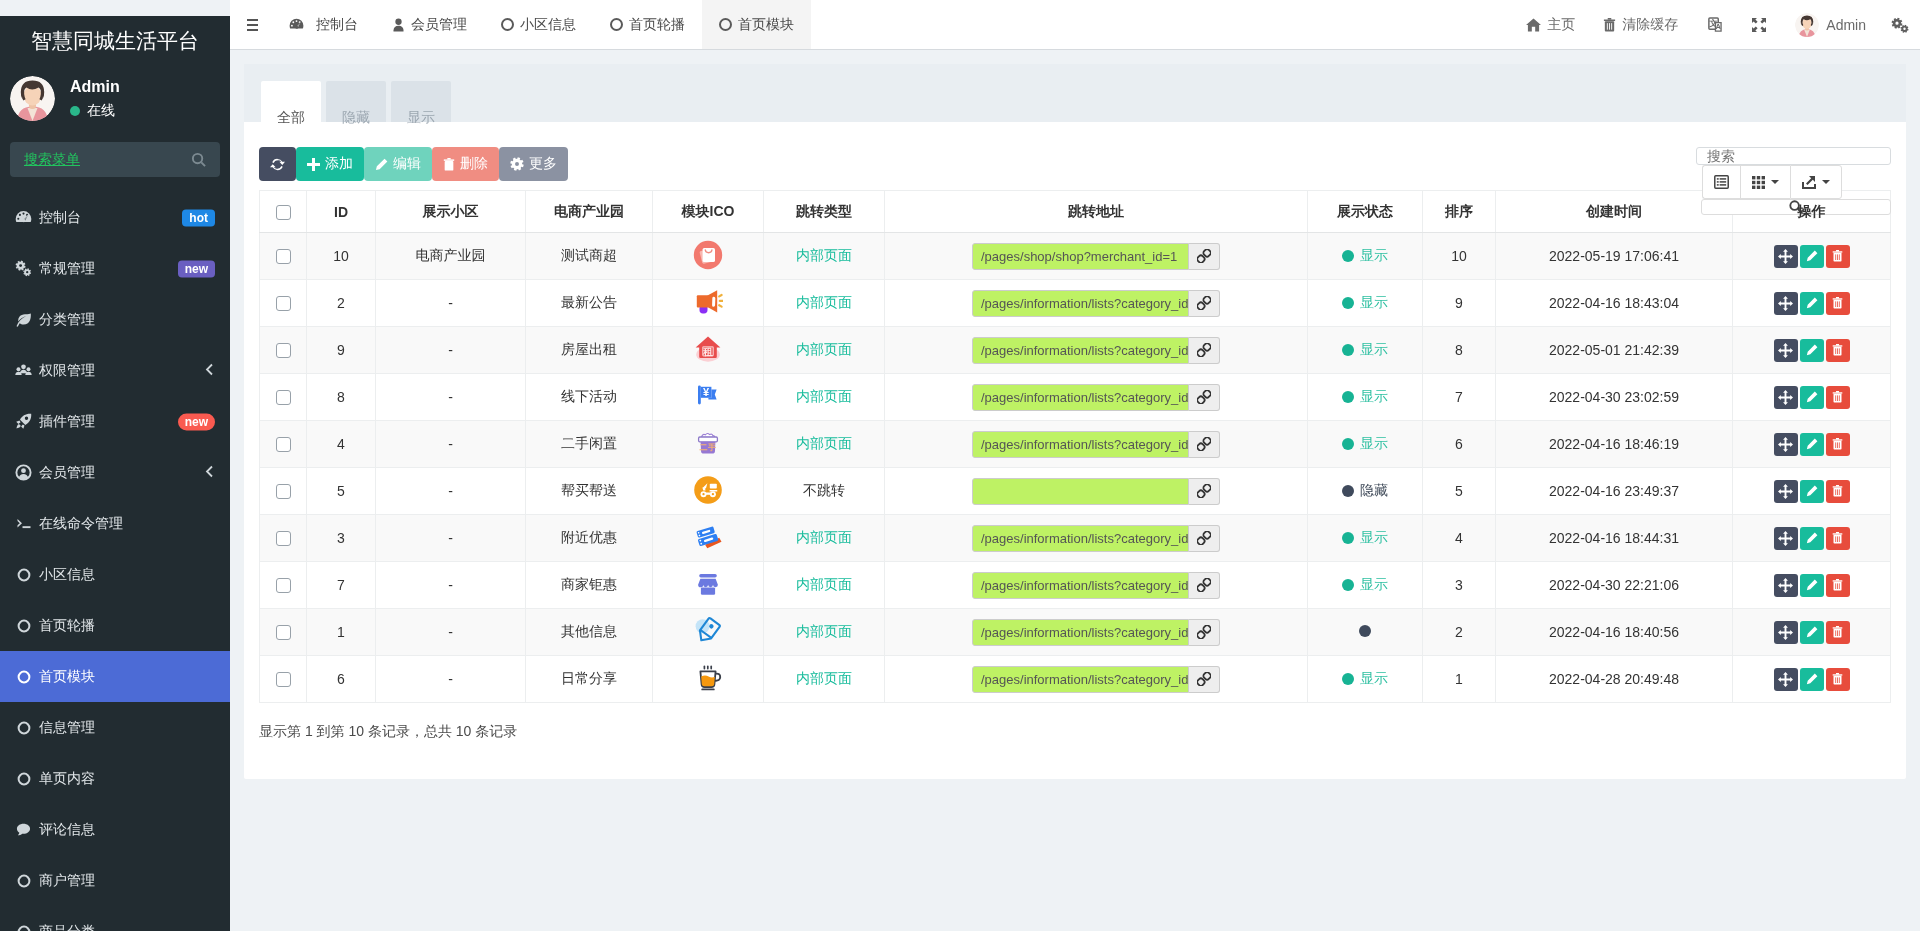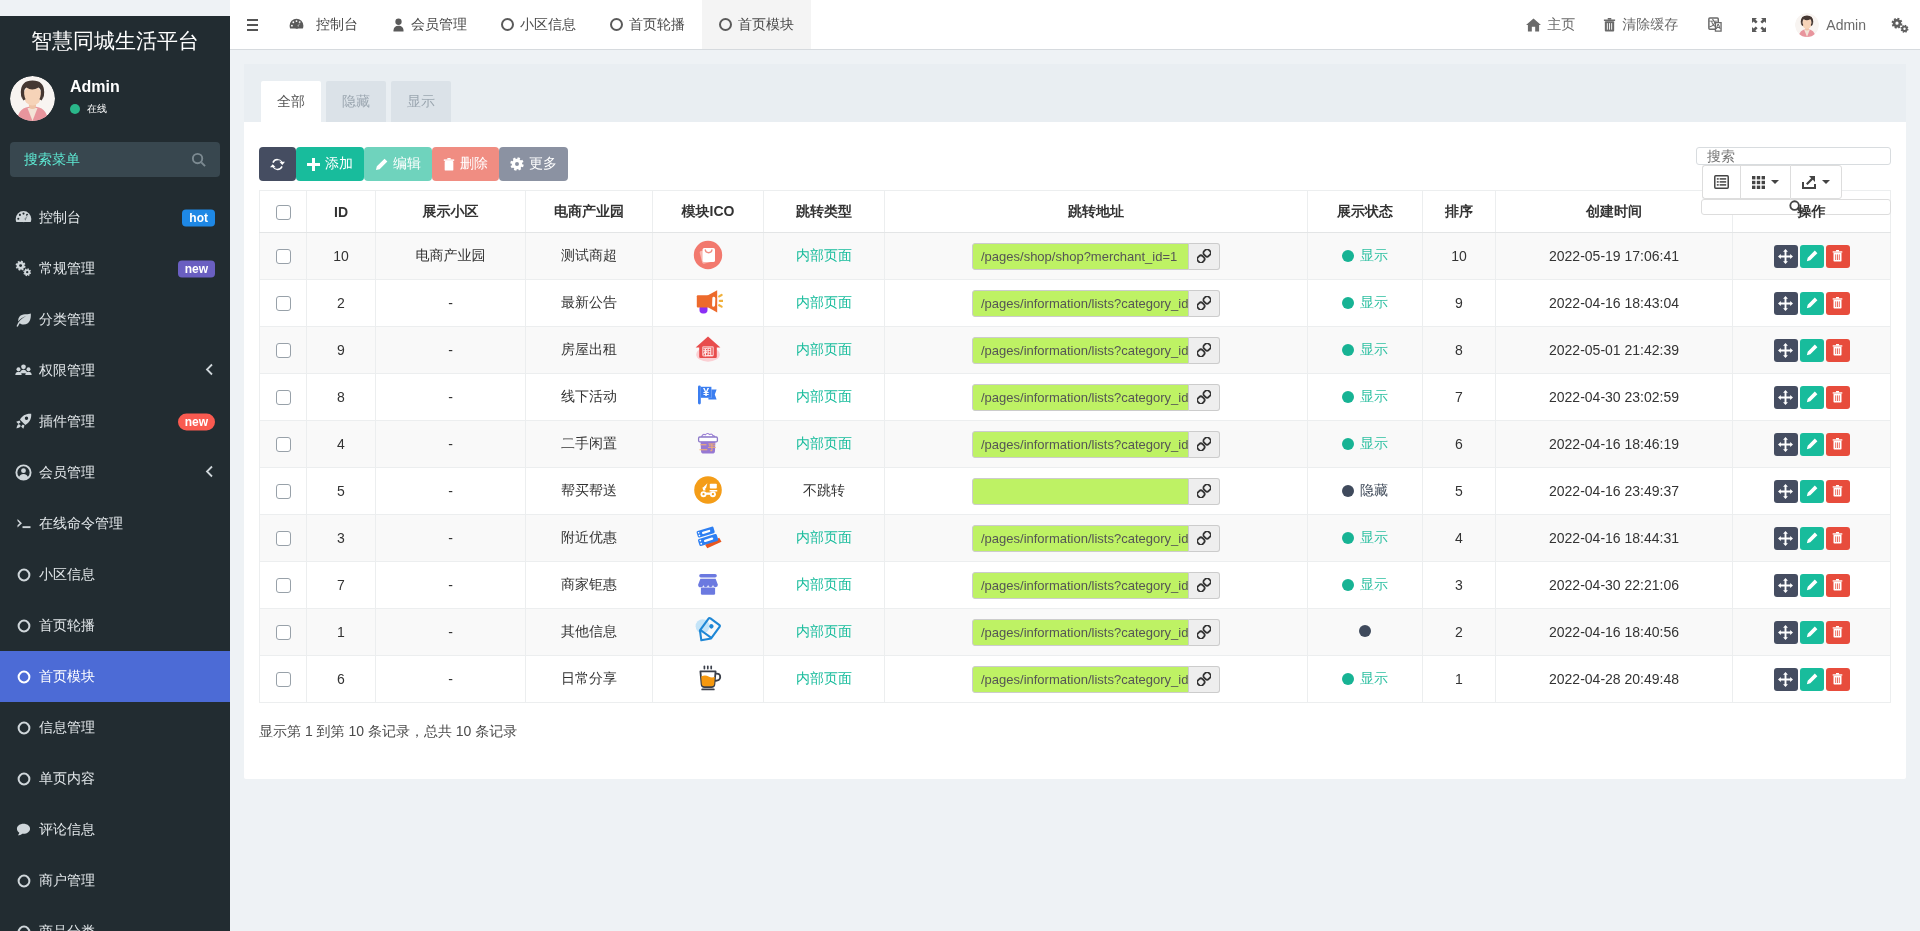--- a/index.html
+++ b/index.html
@@ -4,24 +4,24 @@
 <title>智慧同城生活平台</title>
 <style>
 * { margin:0; padding:0; box-sizing:border-box; }
 html,body { width:1920px; height:931px; overflow:hidden; font-family:"Liberation Sans",sans-serif; font-size:14px; color:#333; background:#eef2f5; }
 .sidebar { position:absolute; left:0; top:16px; width:230px; height:931px; background:#222c31; z-index:20; }
 .logo { height:50px; line-height:50px; text-align:center; color:#fff; font-size:21px; white-space:nowrap; }
 .user-panel { padding:10px; height:65px; }
 .user-panel .avatar { float:left; width:45px; height:45px; border-radius:50%; overflow:hidden; }
 .user-panel .info { margin-left:60px; padding-top:2px; }
 .user-panel .info .name { color:#fff; font-weight:bold; font-size:16px; }
-.user-panel .info .status { margin-top:6px; color:#fff; font-size:10px; display:flex; align-items:center; }
+.user-panel .info .status { margin-top:6px; color:#fff; font-size:14px; display:flex; align-items:center; }
 .user-panel .info .status .dot { width:10px; height:10px; border-radius:50%; background:#2ab78a; margin-right:7px; display:inline-block; }
 .side-search { margin:11px 10px 0; height:35px; background:#38474f; border-radius:4px; display:flex; align-items:center; padding:0 14px; }
-.side-search .ph { color:#5eead4; font-size:14px; flex:1; }
+.side-search .ph { color:#22c55e; font-size:14px; flex:1;text-decoration:underline; }
 .side-search svg { opacity:.75; }
 .menu { list-style:none; margin-top:15px; }
 .menu li { position:relative; height:51px; display:flex; align-items:center; padding:0 15px; color:#e2e7ea; font-size:14px; cursor:pointer; }
 .menu li .mico { width:17px; height:17px; margin-right:7px; display:inline-flex; align-items:center; justify-content:center; color:#cfd6da; flex:none; }
 .menu li.active { background:#4c6bd6; color:#fff; }
 .menu li.active .mico { color:#fff; }
 .badge { position:absolute; right:15px; top:50%; transform:translateY(-50%); font-size:12px; font-weight:bold; color:#fff; padding:2px 7px; border-radius:4px; line-height:13px; }
 .badge.b-blue { background:#1e88e5; }
 .badge.b-purple { background:#6a5fc1; }
 .badge.b-red { background:#fa5a50; border-radius:9px; }
@@ -33,21 +33,21 @@
 .topnav .titem.active { background:#f4f4f4; }
 .topnav .titem.r { padding:0 14px; color:#6a6a6a; }
 .topnav .titem.ir { padding:0 15px; }
 .topnav .titem.gr { padding:0 11px; }
 .topnav .spacer { flex:1; }
 .topnav .titem .ring { width:13px; height:13px; border:2px solid #5a5a5a; border-radius:50%; margin-right:6px; flex:none; }
 .tnav-avatar { width:24px; height:24px; border-radius:50%; overflow:hidden; margin-right:7px; flex:none; }
 .content { position:absolute; left:230px; top:50px; right:0; bottom:0; background:#eef2f5; padding:14px; }
 .panel { background:#fff; height:715px; border-radius:2px; }
 .panel-head { background:#e9eef2; height:58px; padding:17px 0 0 17px; display:flex; }
-.ptab { height:41px; line-height:41px; padding:0 16px; font-size:14px; margin-right:5px; border-radius:2px 2px 0 0; }
+.ptab { height:41px; line-height:41px; padding:16px 16px; font-size:14px; margin-right:5px; border-radius:2px 2px 0 0; }
 .ptab.on { background:#fff; color:#555; }
 .ptab.off { background:#dbe2e8; color:#9ba6b0; }
 .panel-body { padding:15px; }
 .toolbar { margin-top:10px; height:34px; display:flex; }
 .tb-left { display:flex; }
 .btn { height:34px; border:none; border-radius:4px; color:#fff; font-size:14px; display:inline-flex; align-items:center; justify-content:center; margin-right:0; padding:0 11px; }
 .btn svg { margin-right:5px; }
 .btn.only { padding:0 11px; } .btn.only svg { margin-right:0; }
 .btn-dark { background:#454d61; }
 .btn-green { background:#18bc9c; }

